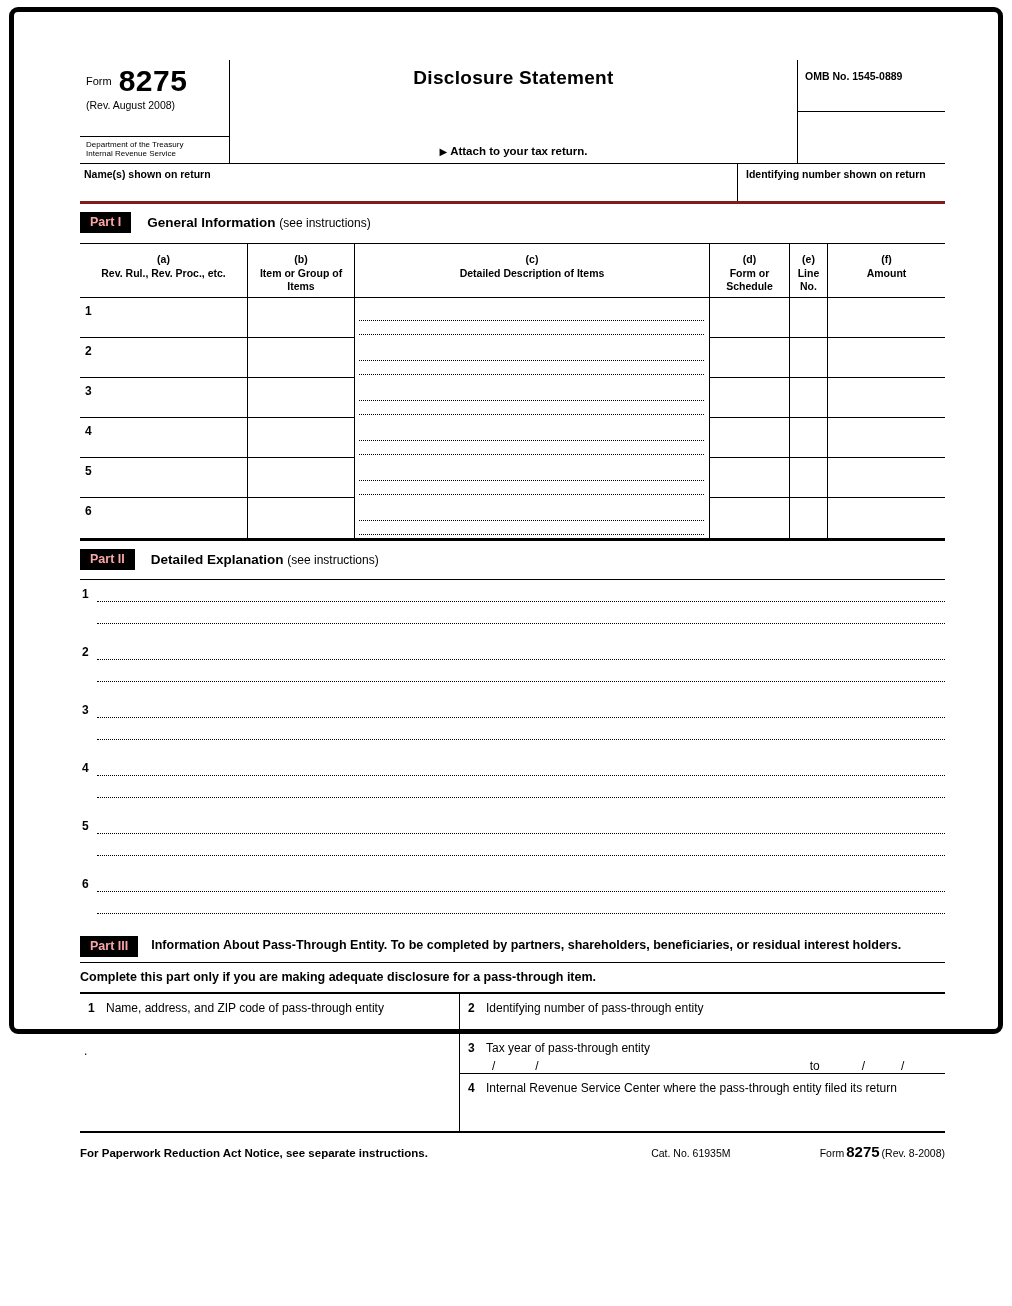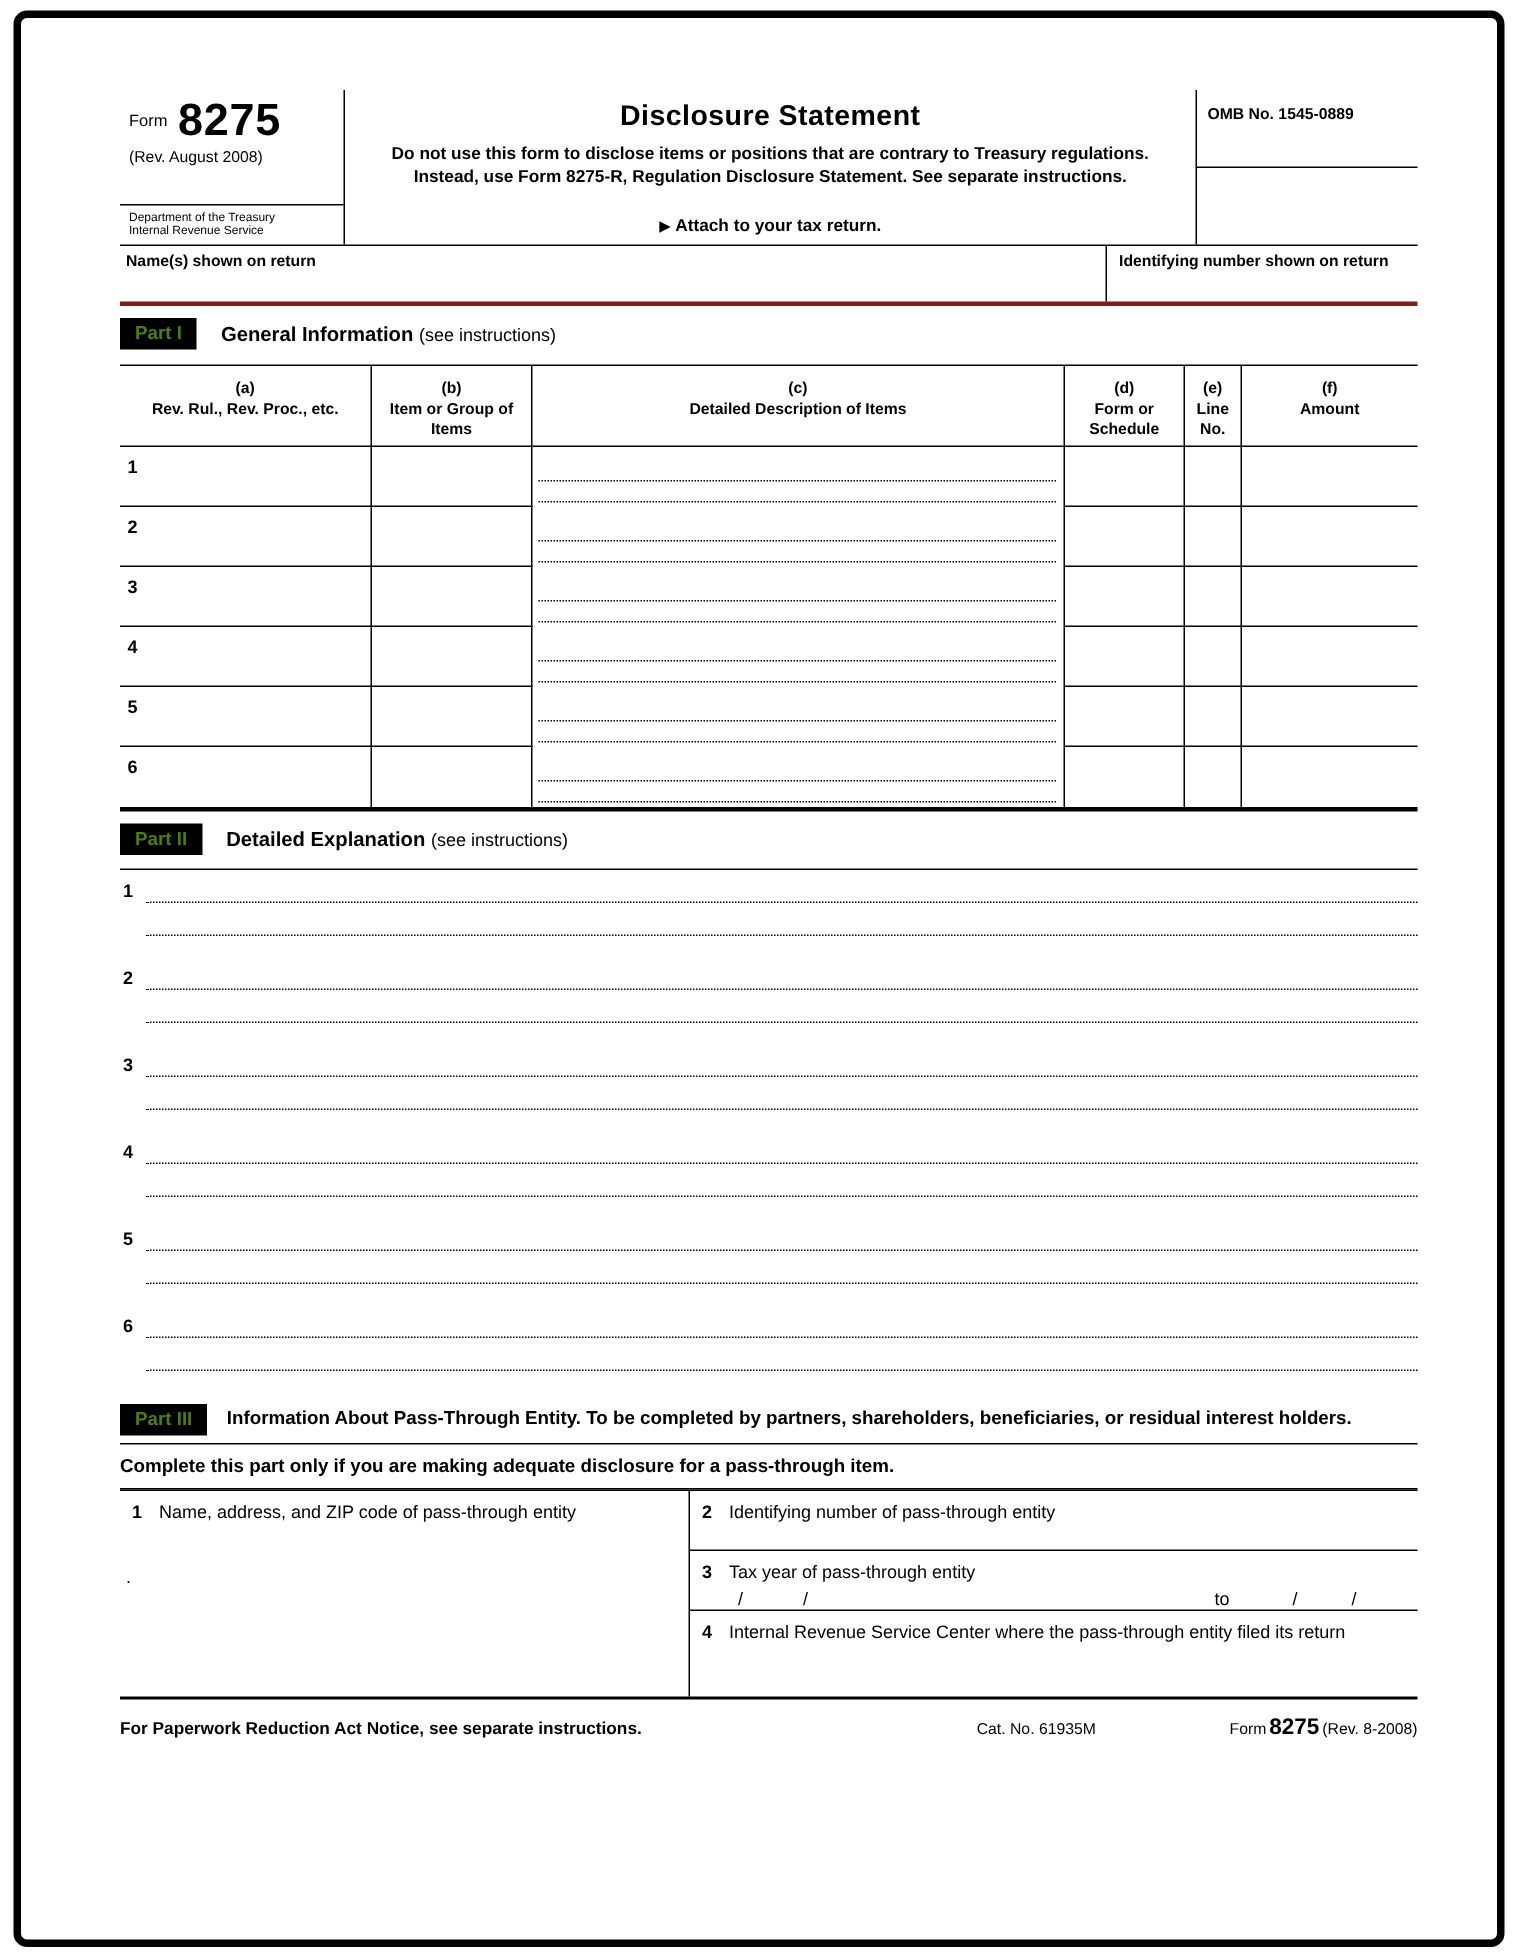--- a/index.html
+++ b/index.html
@@ -3,21 +3,21 @@
 <meta charset="utf-8">
 <style>
   * { margin:0; padding:0; box-sizing:border-box; }
   html,body { background:#fff; }
   body {
     width:1012px; height:1306px; position:relative;
     font-family:"Liberation Sans","DejaVu Sans",sans-serif;
     color:#000;
   }
   .frame {
-    position:absolute; left:9px; top:7px; width:994px; height:1291px;
+    position:absolute; left:9px; top:7px; width:994px; height:1027px;
     border:5px solid #000; border-radius:9px; background:#fff;
   }
   .content { position:absolute; left:66px; top:48px; width:865px; }
 
   
   .header { display:flex; border-bottom:1.5px solid #000; height:104px; }
   .h-left { width:150px; border-right:1.5px solid #000; position:relative; padding:4px 6px; }
   .form-line { display:flex; align-items:center; gap:7px; }
   .form-word { font-size:11px; }
   .form-num { font-size:30px; font-weight:bold; letter-spacing:.5px; }
@@ -33,21 +33,21 @@
   .attach-seq { padding:7px 7px; line-height:1.35; }
   .seq-num { font-size:16px; font-weight:bold; margin-left:3px; }
 
   
   .name-row { display:flex; height:40px; border-bottom:3px solid #7f1d1d; }
   .name-cell { flex:1; border-right:1.5px solid #000; padding:4px 4px; font-size:10.5px; font-weight:bold; }
   .id-cell { width:207px; padding:4px 8px; font-size:10.5px; font-weight:bold; }
 
   
   .part-head { display:flex; align-items:center; margin:8px 0 10px; }
-  .badge { background:#000; color:#4d7c0f; font-weight:bold; font-size:12.5px; padding:3px 10px 4px; flex:none; }
+  .badge { background:#000; color:#fca5a5; font-weight:bold; font-size:12.5px; padding:3px 10px 4px; flex:none; }
   .part-title { font-size:13.5px; font-weight:bold; margin-left:16px; }
   .part-sub { font-weight:normal; font-size:12px; }
 
   
   .t1 { border-top:1.5px solid #000; border-bottom:3px solid #000; }
   .t1-header { display:flex; height:54px; }
   .t1-header .th { border-right:1.5px solid #000; border-bottom:1.5px solid #000; text-align:center; font-weight:bold; font-size:10.5px; padding-top:9px; line-height:1.3; }
   .t1-header .c-f { border-right:none; }
   .clabel.w-narrow { max-width:150px; margin:0 auto; }
   .c-a{width:168px} .c-b{width:107px} .c-c{width:355px} .c-d{width:80px} .c-e{width:38px} .c-f{width:117px}
@@ -110,21 +110,20 @@
         <span class="form-num">8275</span>
       </div>
       <div class="rev">(Rev. August 2008)</div>
       <div class="dept">
         <div>Department of the Treasury</div>
         <div>Internal Revenue Service</div>
       </div>
     </div>
     <div class="h-center">
       <div class="main-title">Disclosure Statement</div>
-      <div class="instr">Do not use this form to disclose items or positions that are contrary to Treasury regulations. Instead, use Form 8275-R, Regulation Disclosure Statement. See separate instructions.</div>
       <div class="attach">
         <span class="arrow">▶</span><span>Attach to your tax return.</span>
       </div>
     </div>
     <div class="h-right">
       <div class="omb">OMB No. 1545-0889</div>
     </div>
   </div>
 
   <div class="name-row">

